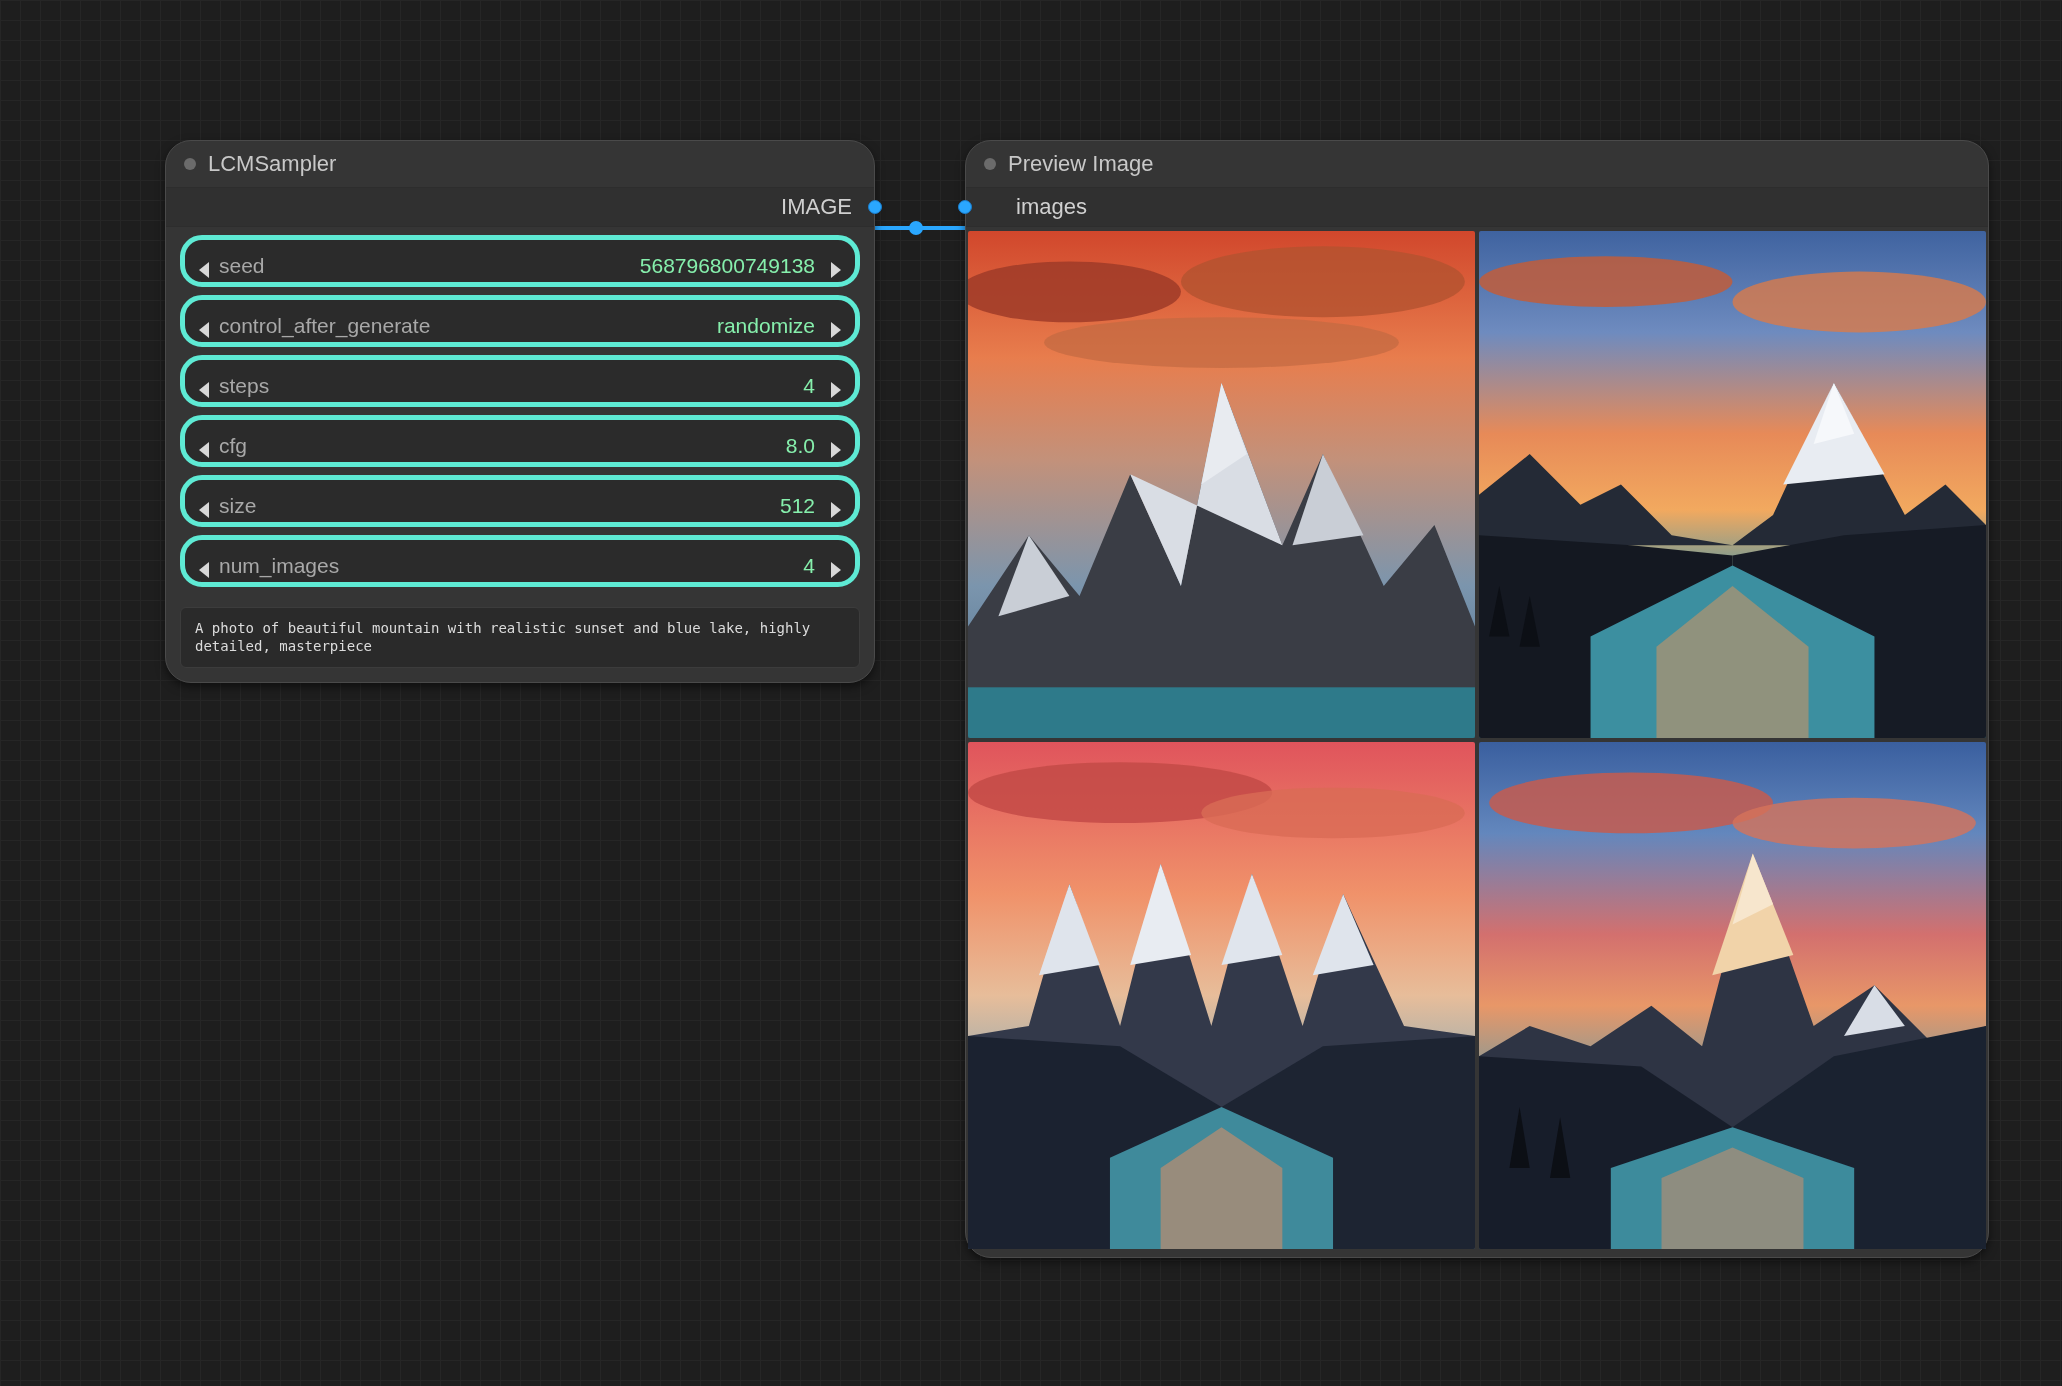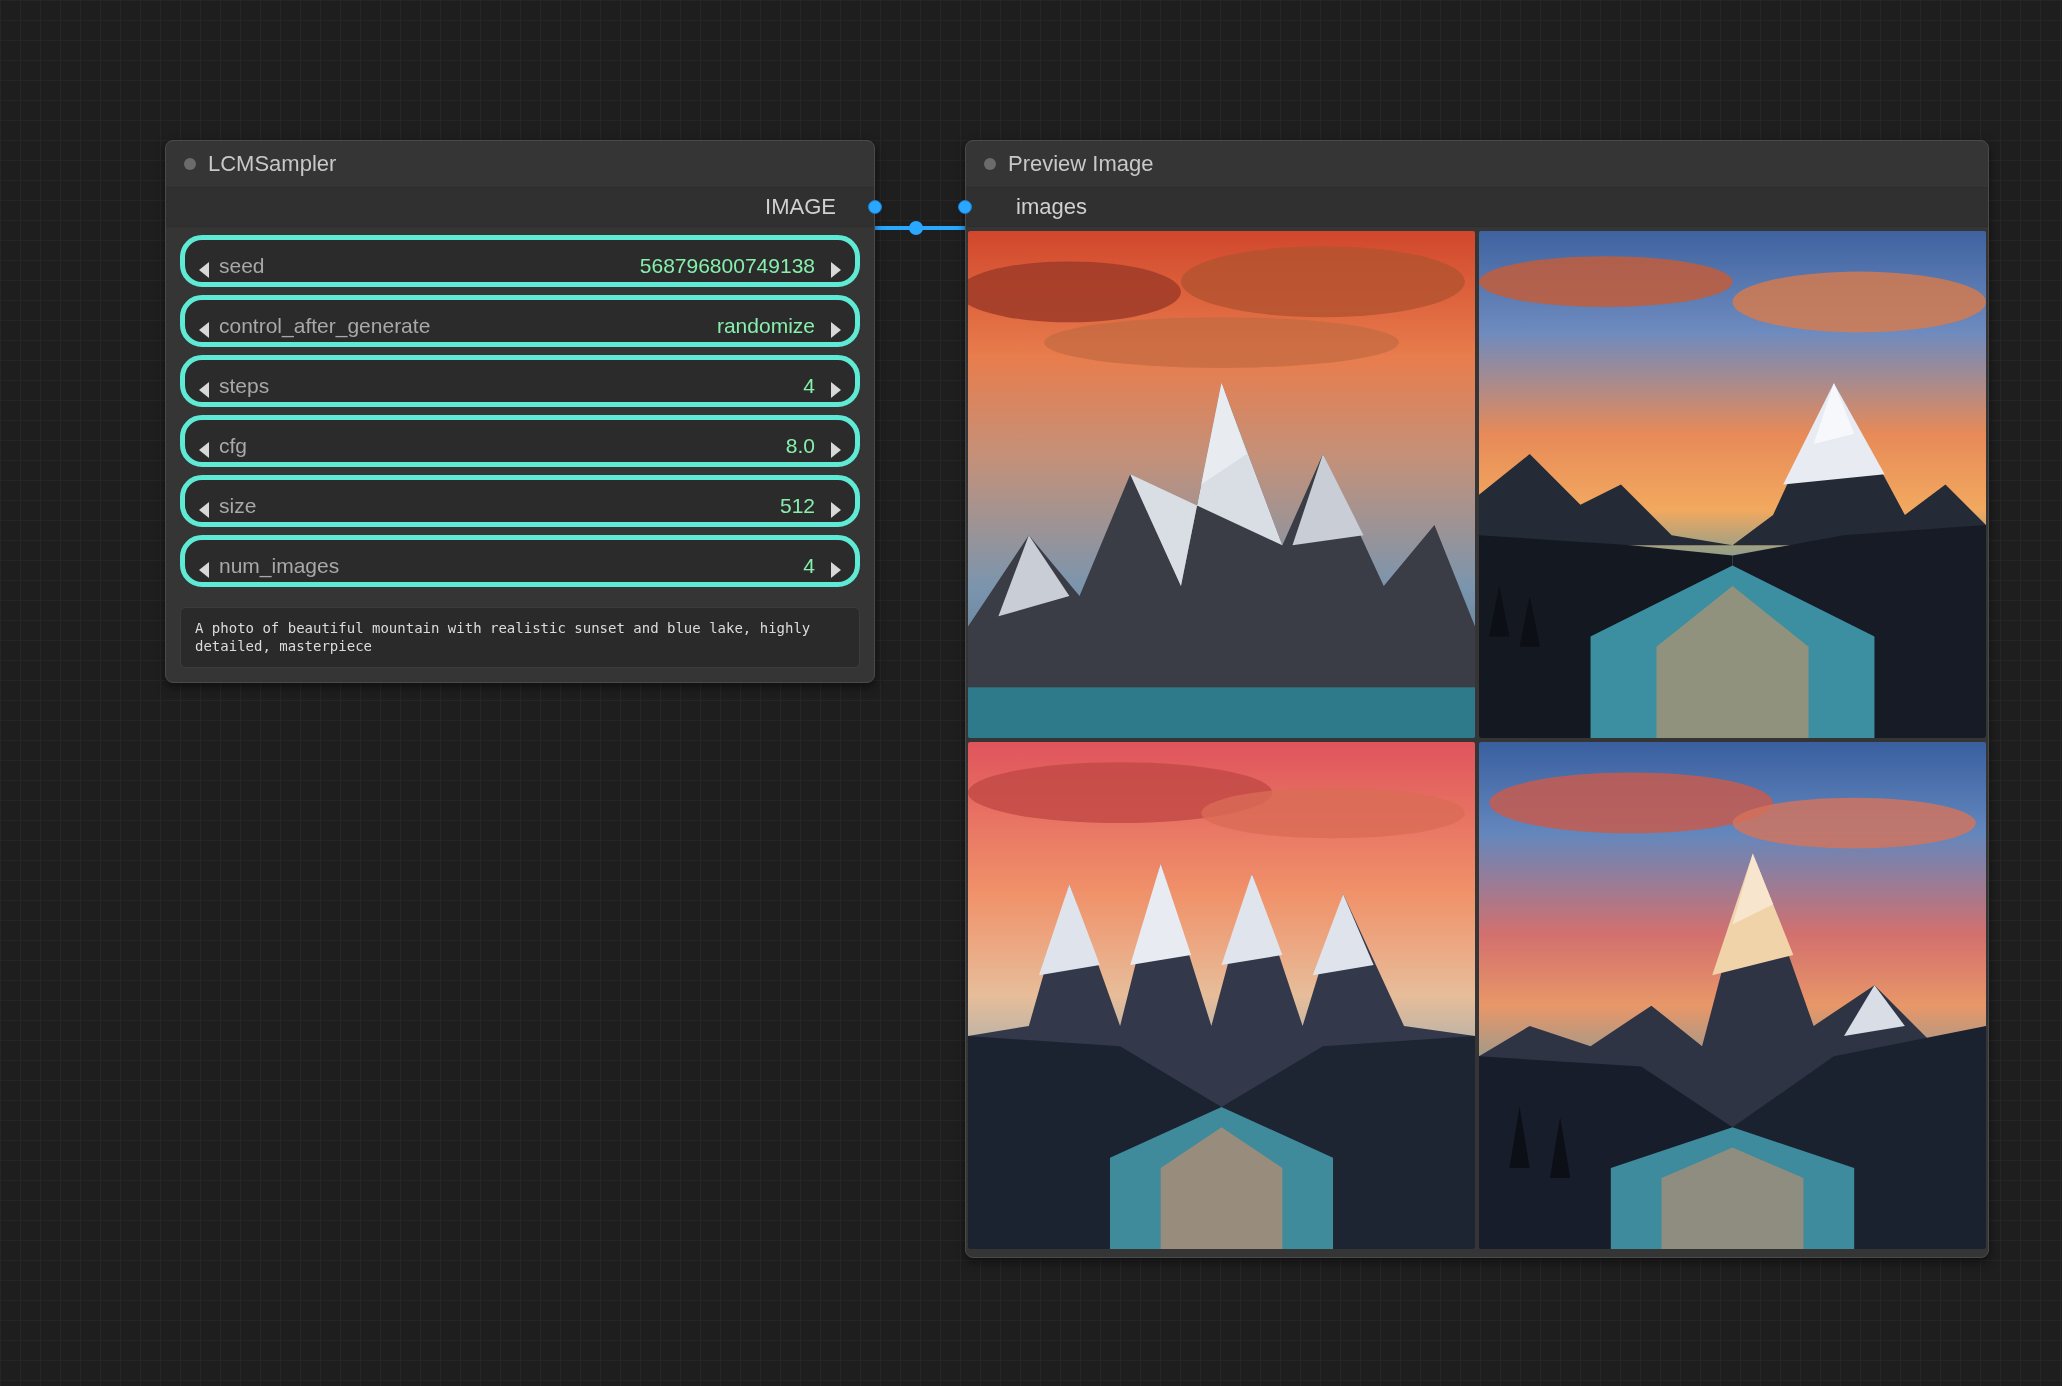--- a/index.html
+++ b/index.html
@@ -20,21 +20,21 @@
       linear-gradient(90deg, #262626 1px, transparent 1px),
       linear-gradient(#2c2c2c 1px, transparent 1px),
       linear-gradient(90deg, #2c2c2c 1px, transparent 1px);
     background-size: 20px 20px, 20px 20px, 100px 100px, 100px 100px;
   }
 
   .node {
     position: absolute;
     background: #353535;
     border: 1px solid #4a4a4a;
-    border-radius: 8px;
+    border-radius: 26px;
     box-shadow: 0 4px 10px rgba(0,0,0,0.5);
   }
 
   .node-header {
     display: flex;
     align-items: center;
     gap: 12px;
     padding: 10px 18px;
     font-size: 22px;
     color: #c8c8c8;
@@ -55,21 +55,21 @@
     display: flex;
     justify-content: flex-end;
     align-items: center;
     padding: 6px 12px 6px 18px;
     font-size: 22px;
     color: #d0d0d0;
     background: #303030;
     border-bottom: 1px solid #2d2d2d;
     position: relative;
   }
-  .port-label-out { margin-right: 26px; }
+  .port-label-out { margin-right: 10px; }
   .port-socket {
     position: absolute;
     width: 14px; height: 14px; border-radius: 50%;
     background: #2aa7ff;
     border: 1px solid #1a7dcc;
     right: -8px; top: 50%; transform: translateY(-50%);
   }
   .port-socket.in { left: -8px; right: auto; }
 
   .widgets { padding: 8px 14px 6px; }

